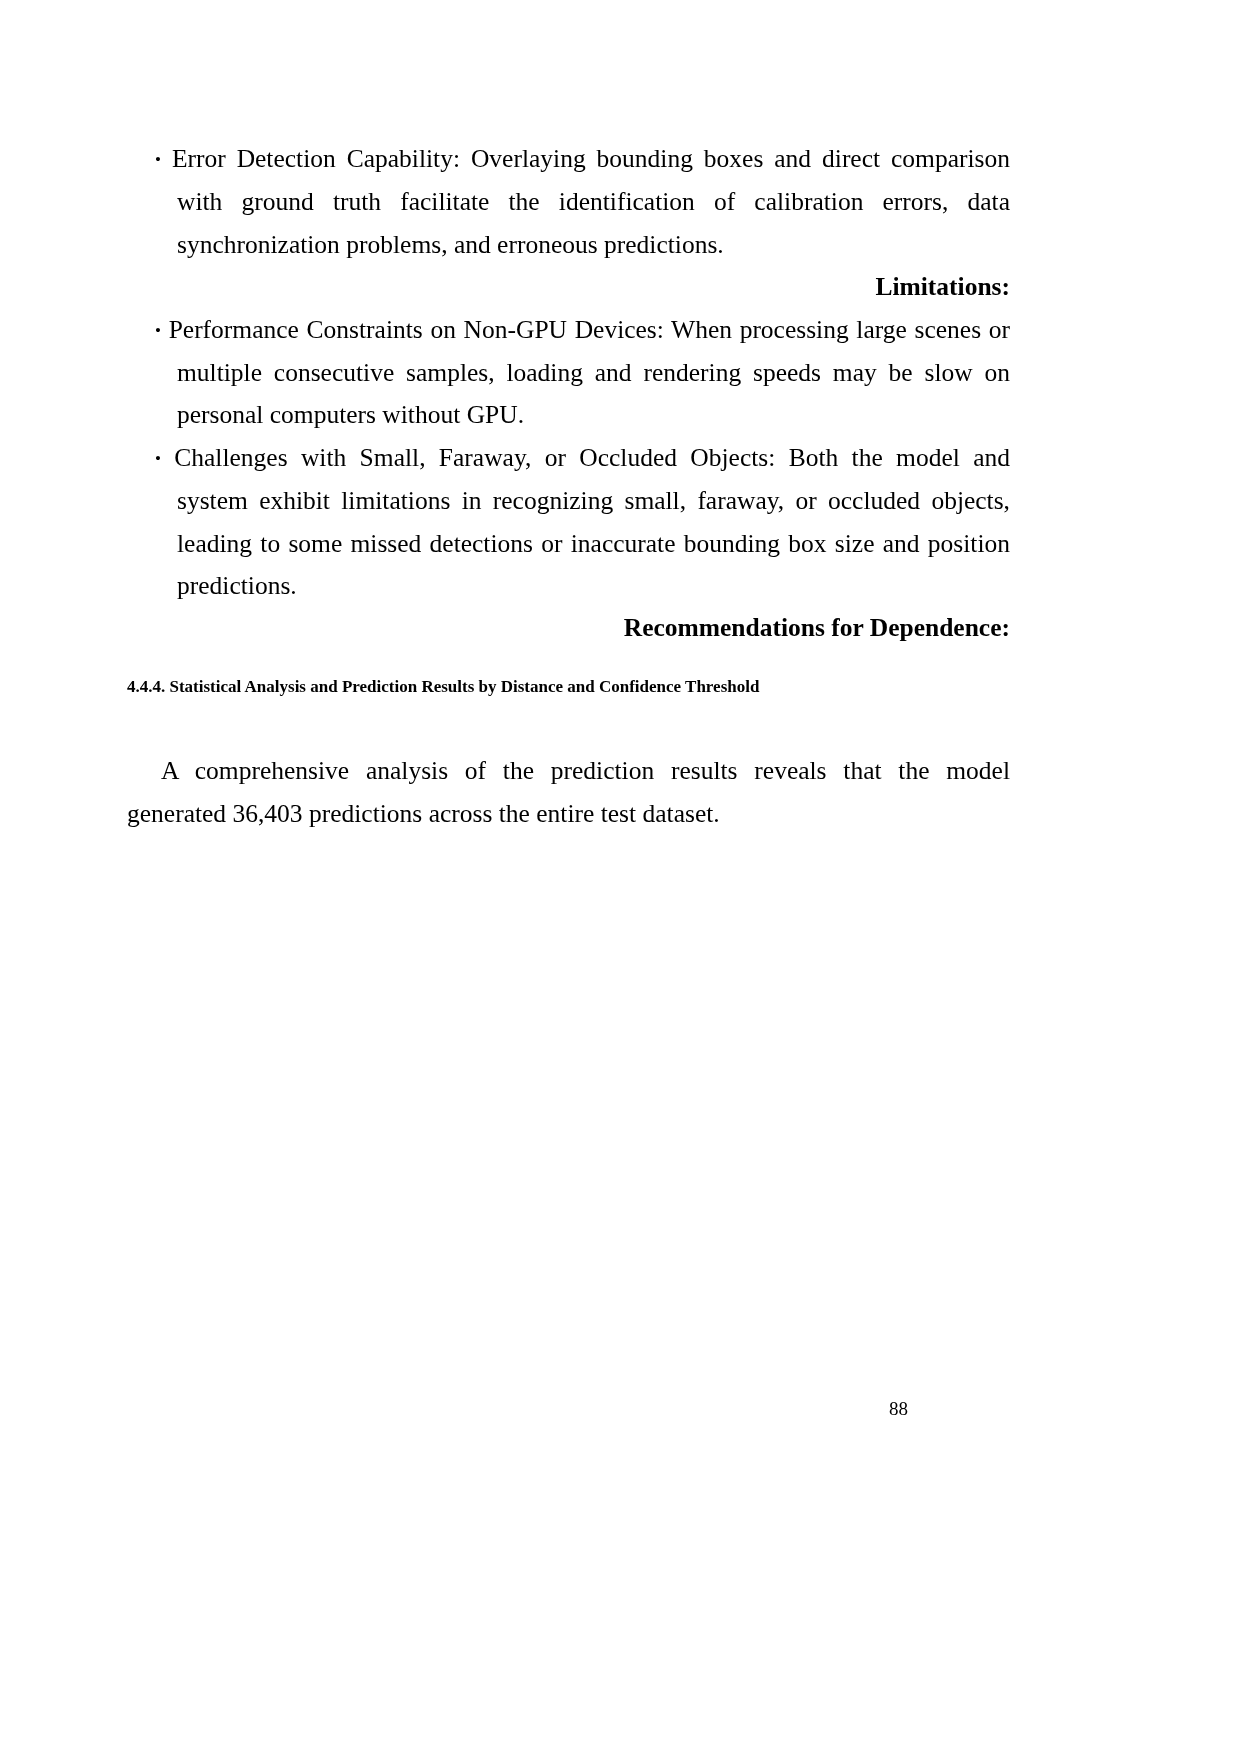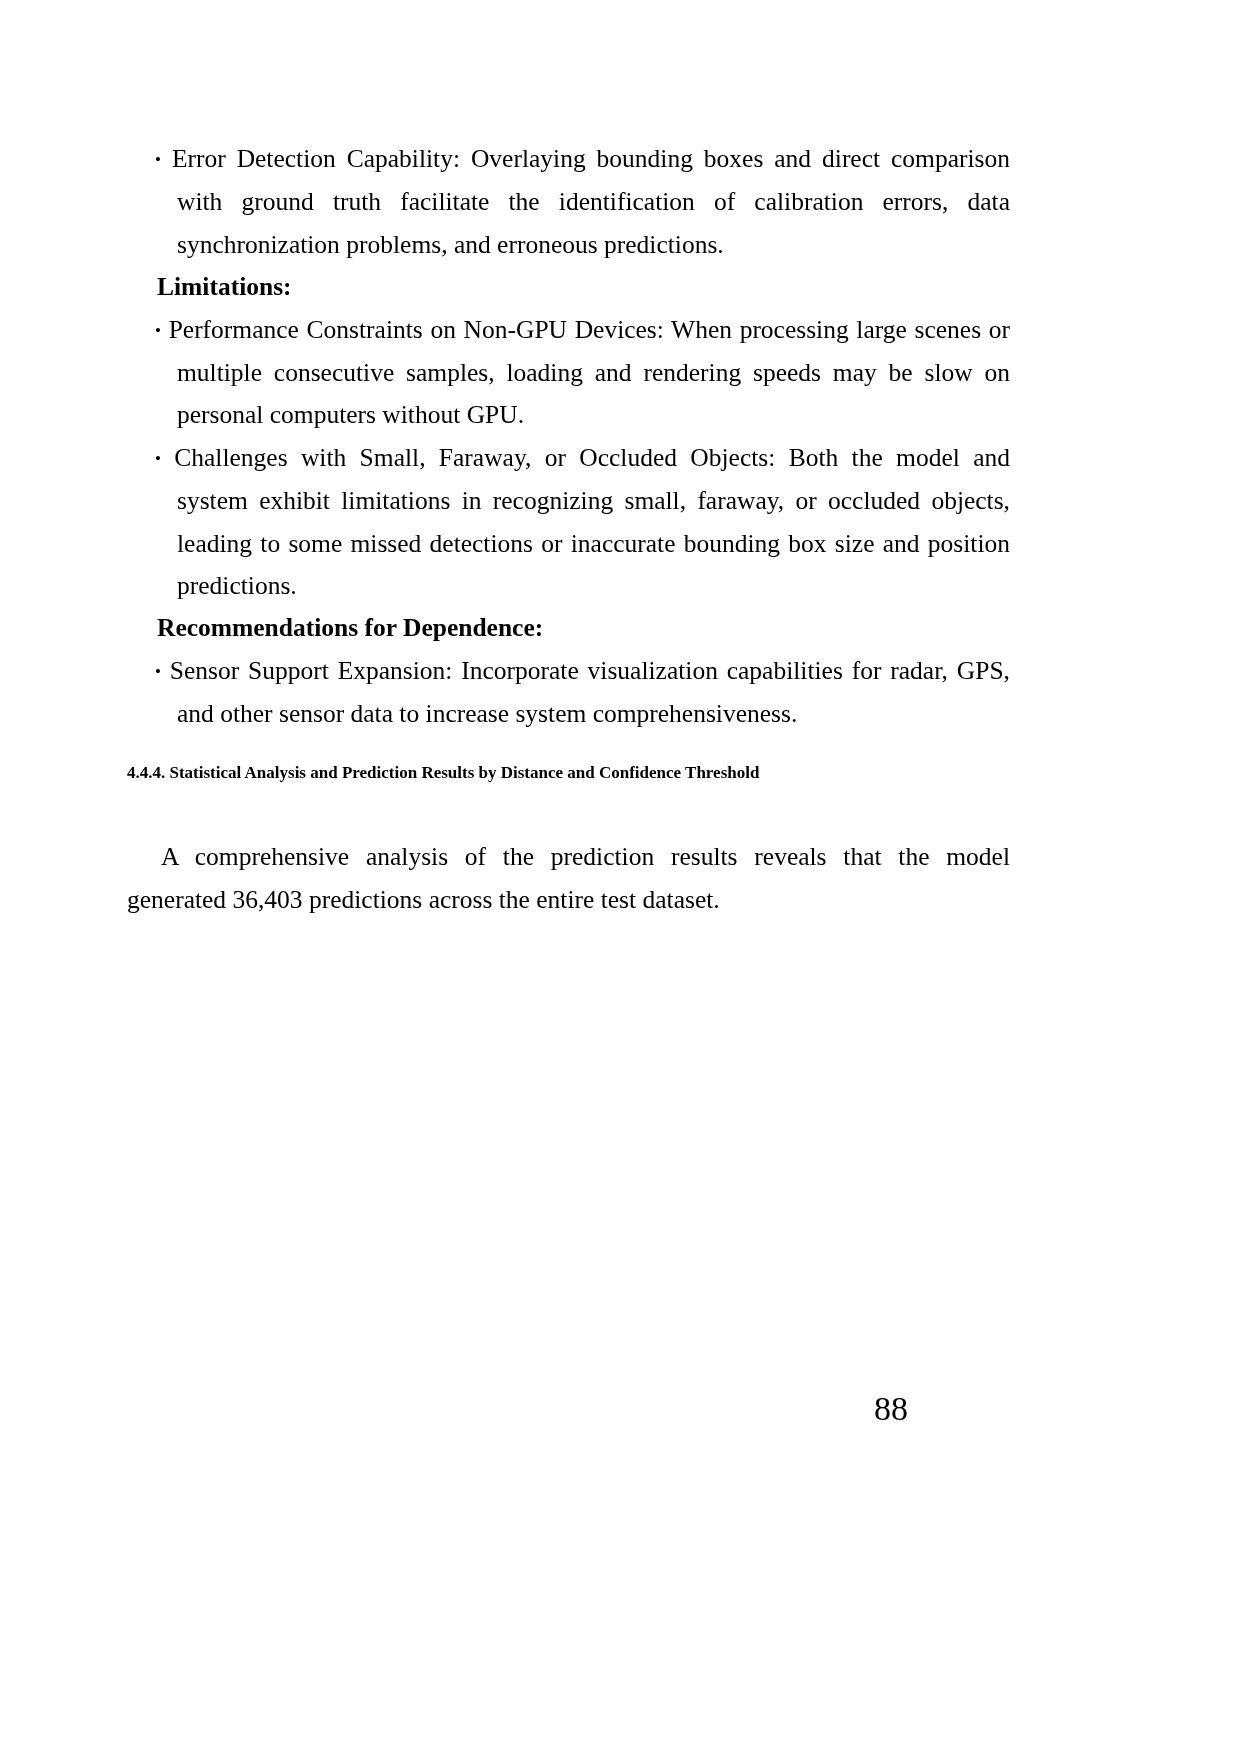--- a/index.html
+++ b/index.html
@@ -40,21 +40,21 @@
   .bullet-glyph {
     font-size: 17px;
     vertical-align: 2px;
     letter-spacing: 0;
   }
   .subhead {
     margin: 0;
     font-size: 25.5px;
     line-height: 42.4px;
     font-weight: bold;
-    text-align: left;
+    text-align: right;
     padding-left: 2px;
   }
   .section-head {
     margin: 16px;
     font-size: 17px;
     line-height: 42.4px;
     font-weight: bold;
     text-align: justify;
     text-justify: inter-word;
     margin-left: -28px;
@@ -64,21 +64,21 @@
     text-indent: 34px;
     text-align: justify;
   }
   .nojustify-last {
     text-align-last: left;
   }
   .page-number {
     position: absolute;
     right: 152px;
     bottom: 330px;
-    font-size: 34px;
+    font-size: 19px;
     line-height: 30px;
     text-align: center;
   }
 </style>
 </head>
 <body>
 
 <div class="page">
   <div class="content">
 
@@ -88,21 +88,20 @@
 
     <p class="bullet-para"><span class="bullet-glyph">•</span> <span>Performance Constraints on Non-GPU Devices: When processing large scenes or multiple consecutive samples, loading and rendering speeds may be slow on personal computers without GPU.</span></p>
 
     <p class="bullet-para"><span class="bullet-glyph">•</span> <span>Challenges with Small, Faraway, or Occluded Objects: Both the model and system exhibit limitations in recognizing small, faraway, or occluded objects, leading to some missed detections or inaccurate bounding box size and position predictions.</span></p>
 
 
 
     <p class="subhead">Recommendations for Dependence:</p>
 
 
-    <p class="bullet-para"><span class="bullet-glyph">•</span> <span>Sensor Support Expansion: Incorporate visualization capabilities for radar, GPS, and other sensor data to increase system comprehensiveness.</span></p>
 
     <p class="section-head"><span>4.4.4.</span> <span>Statistical Analysis and Prediction Results by Distance and Confidence Threshold</span></p>
 
     <p class="body-para nojustify-last" style="margin-top:42px; margin-left:-28px; width:883px;">A comprehensive analysis of the prediction results reveals that the model generated 36,403 predictions across the entire test dataset.</p>
 
   </div>
 
   <div class="page-number">88</div>
 </div>
 

